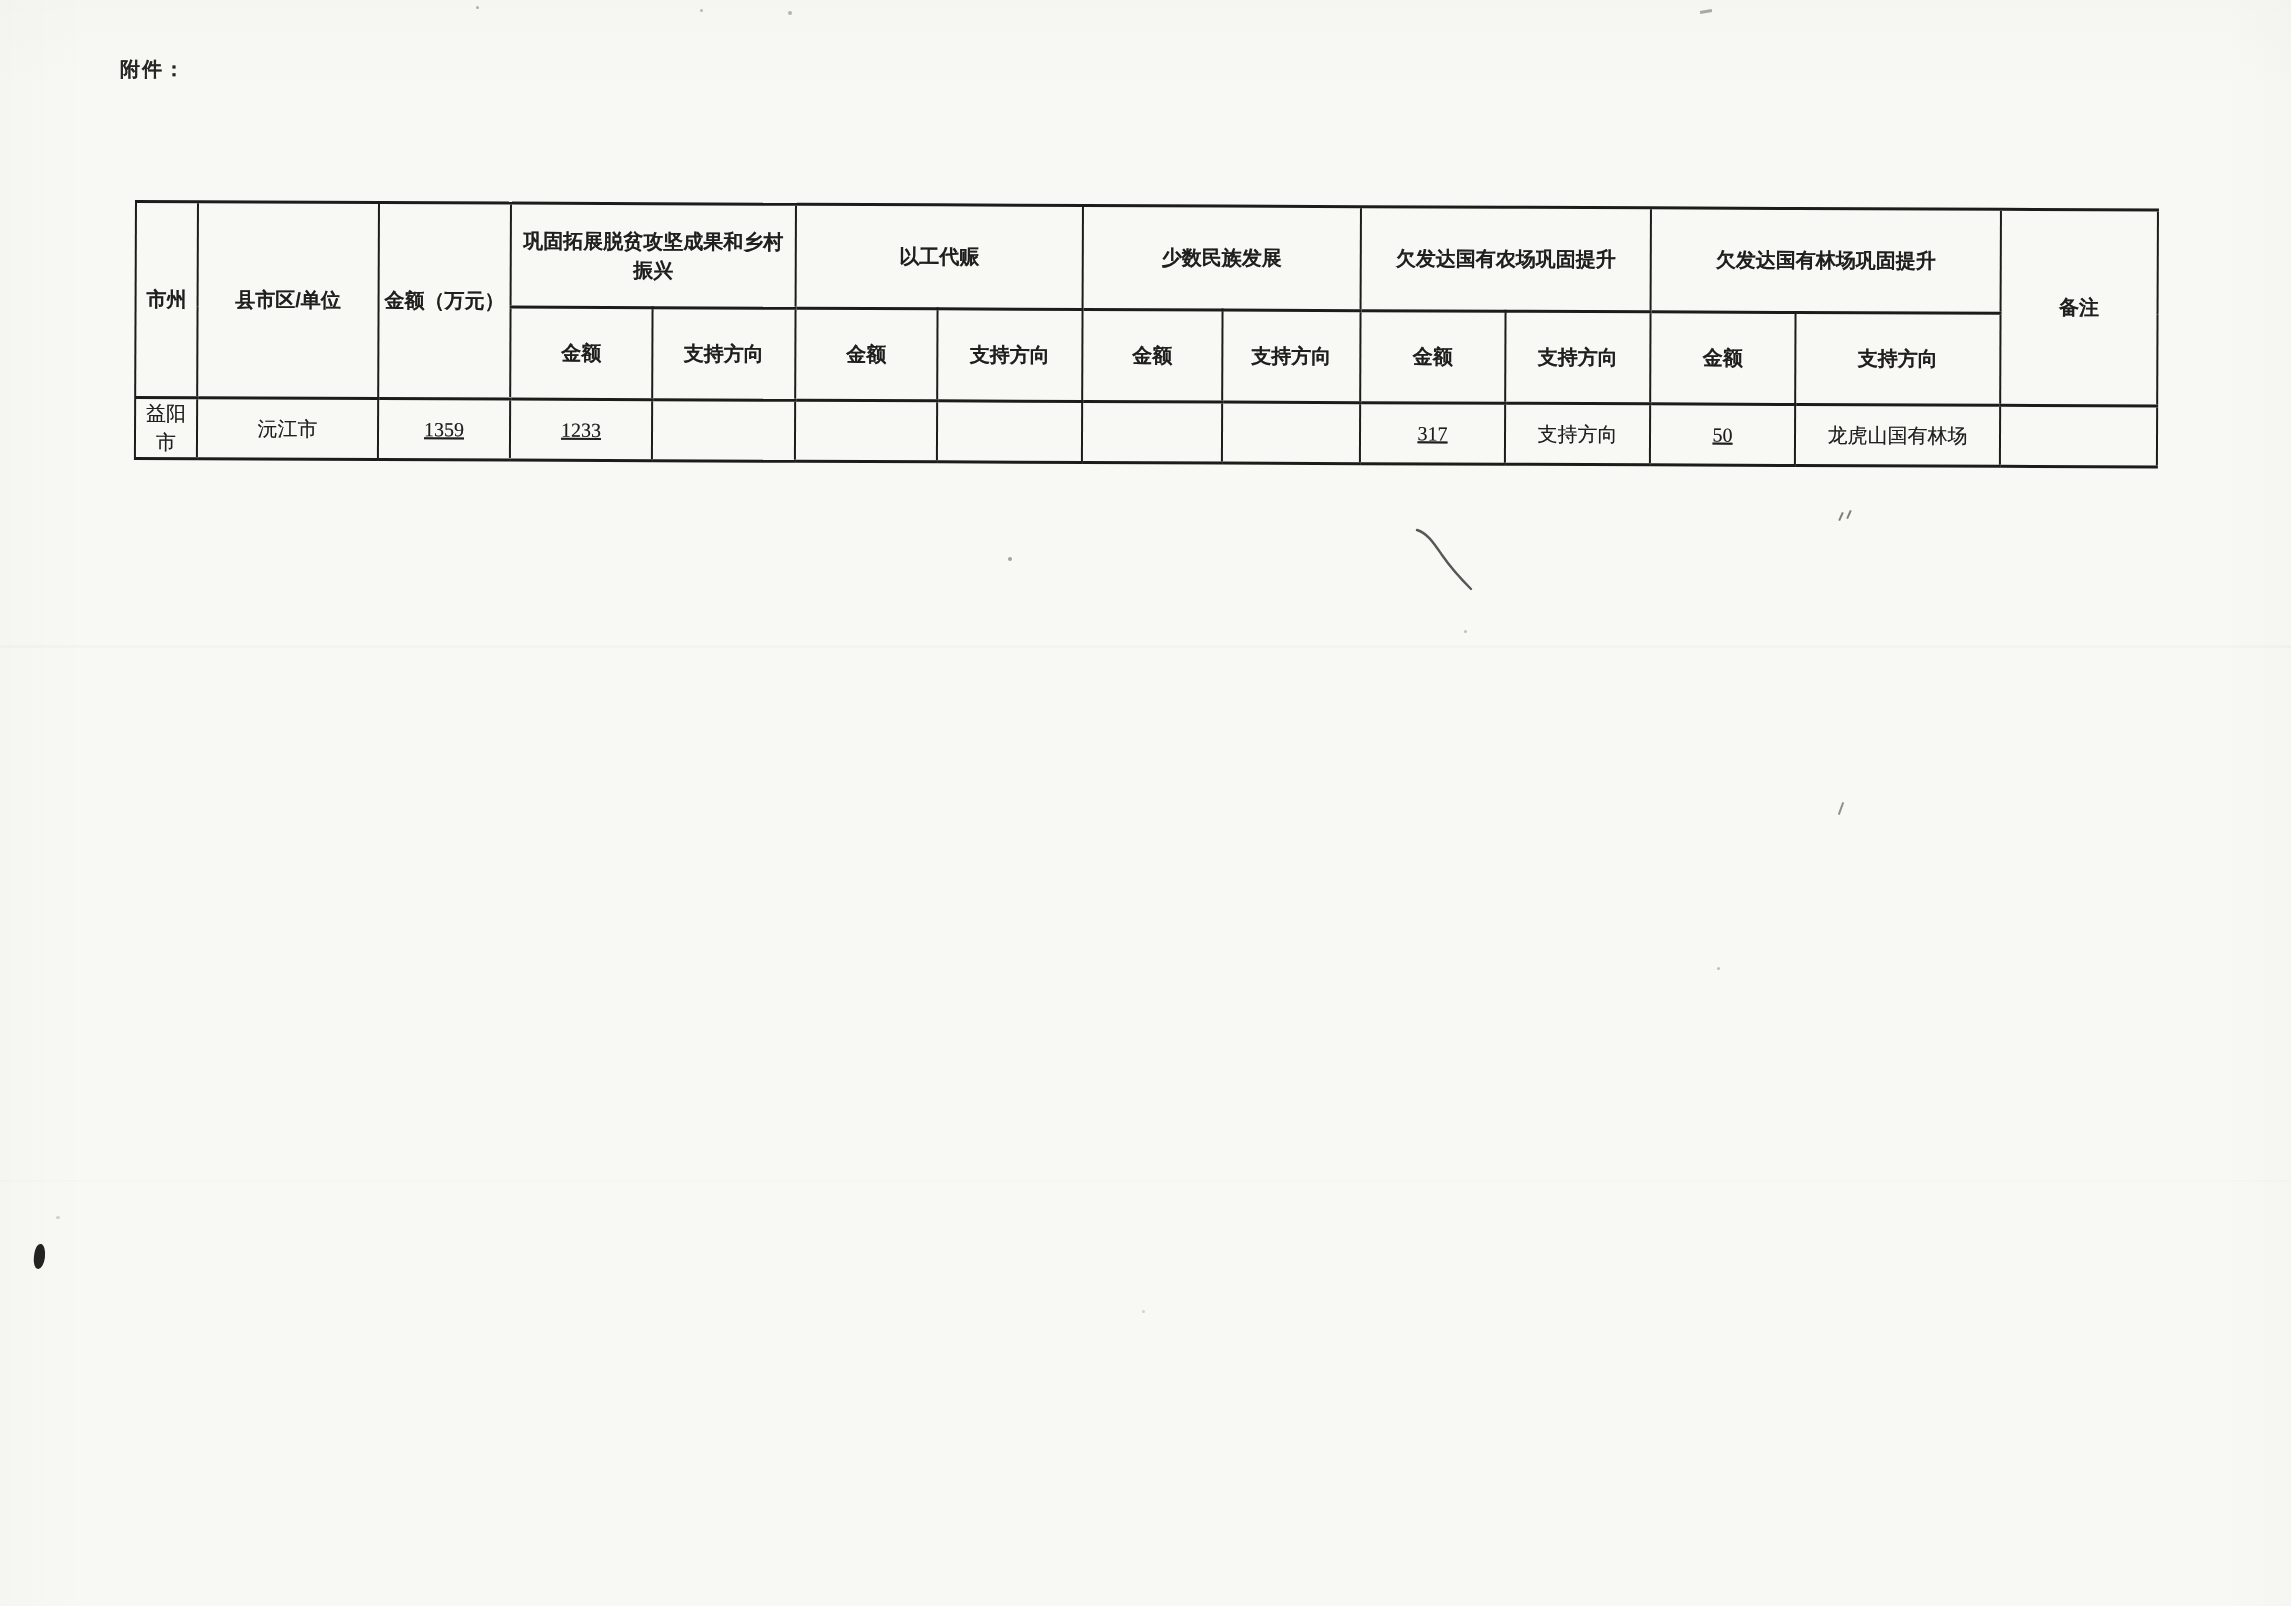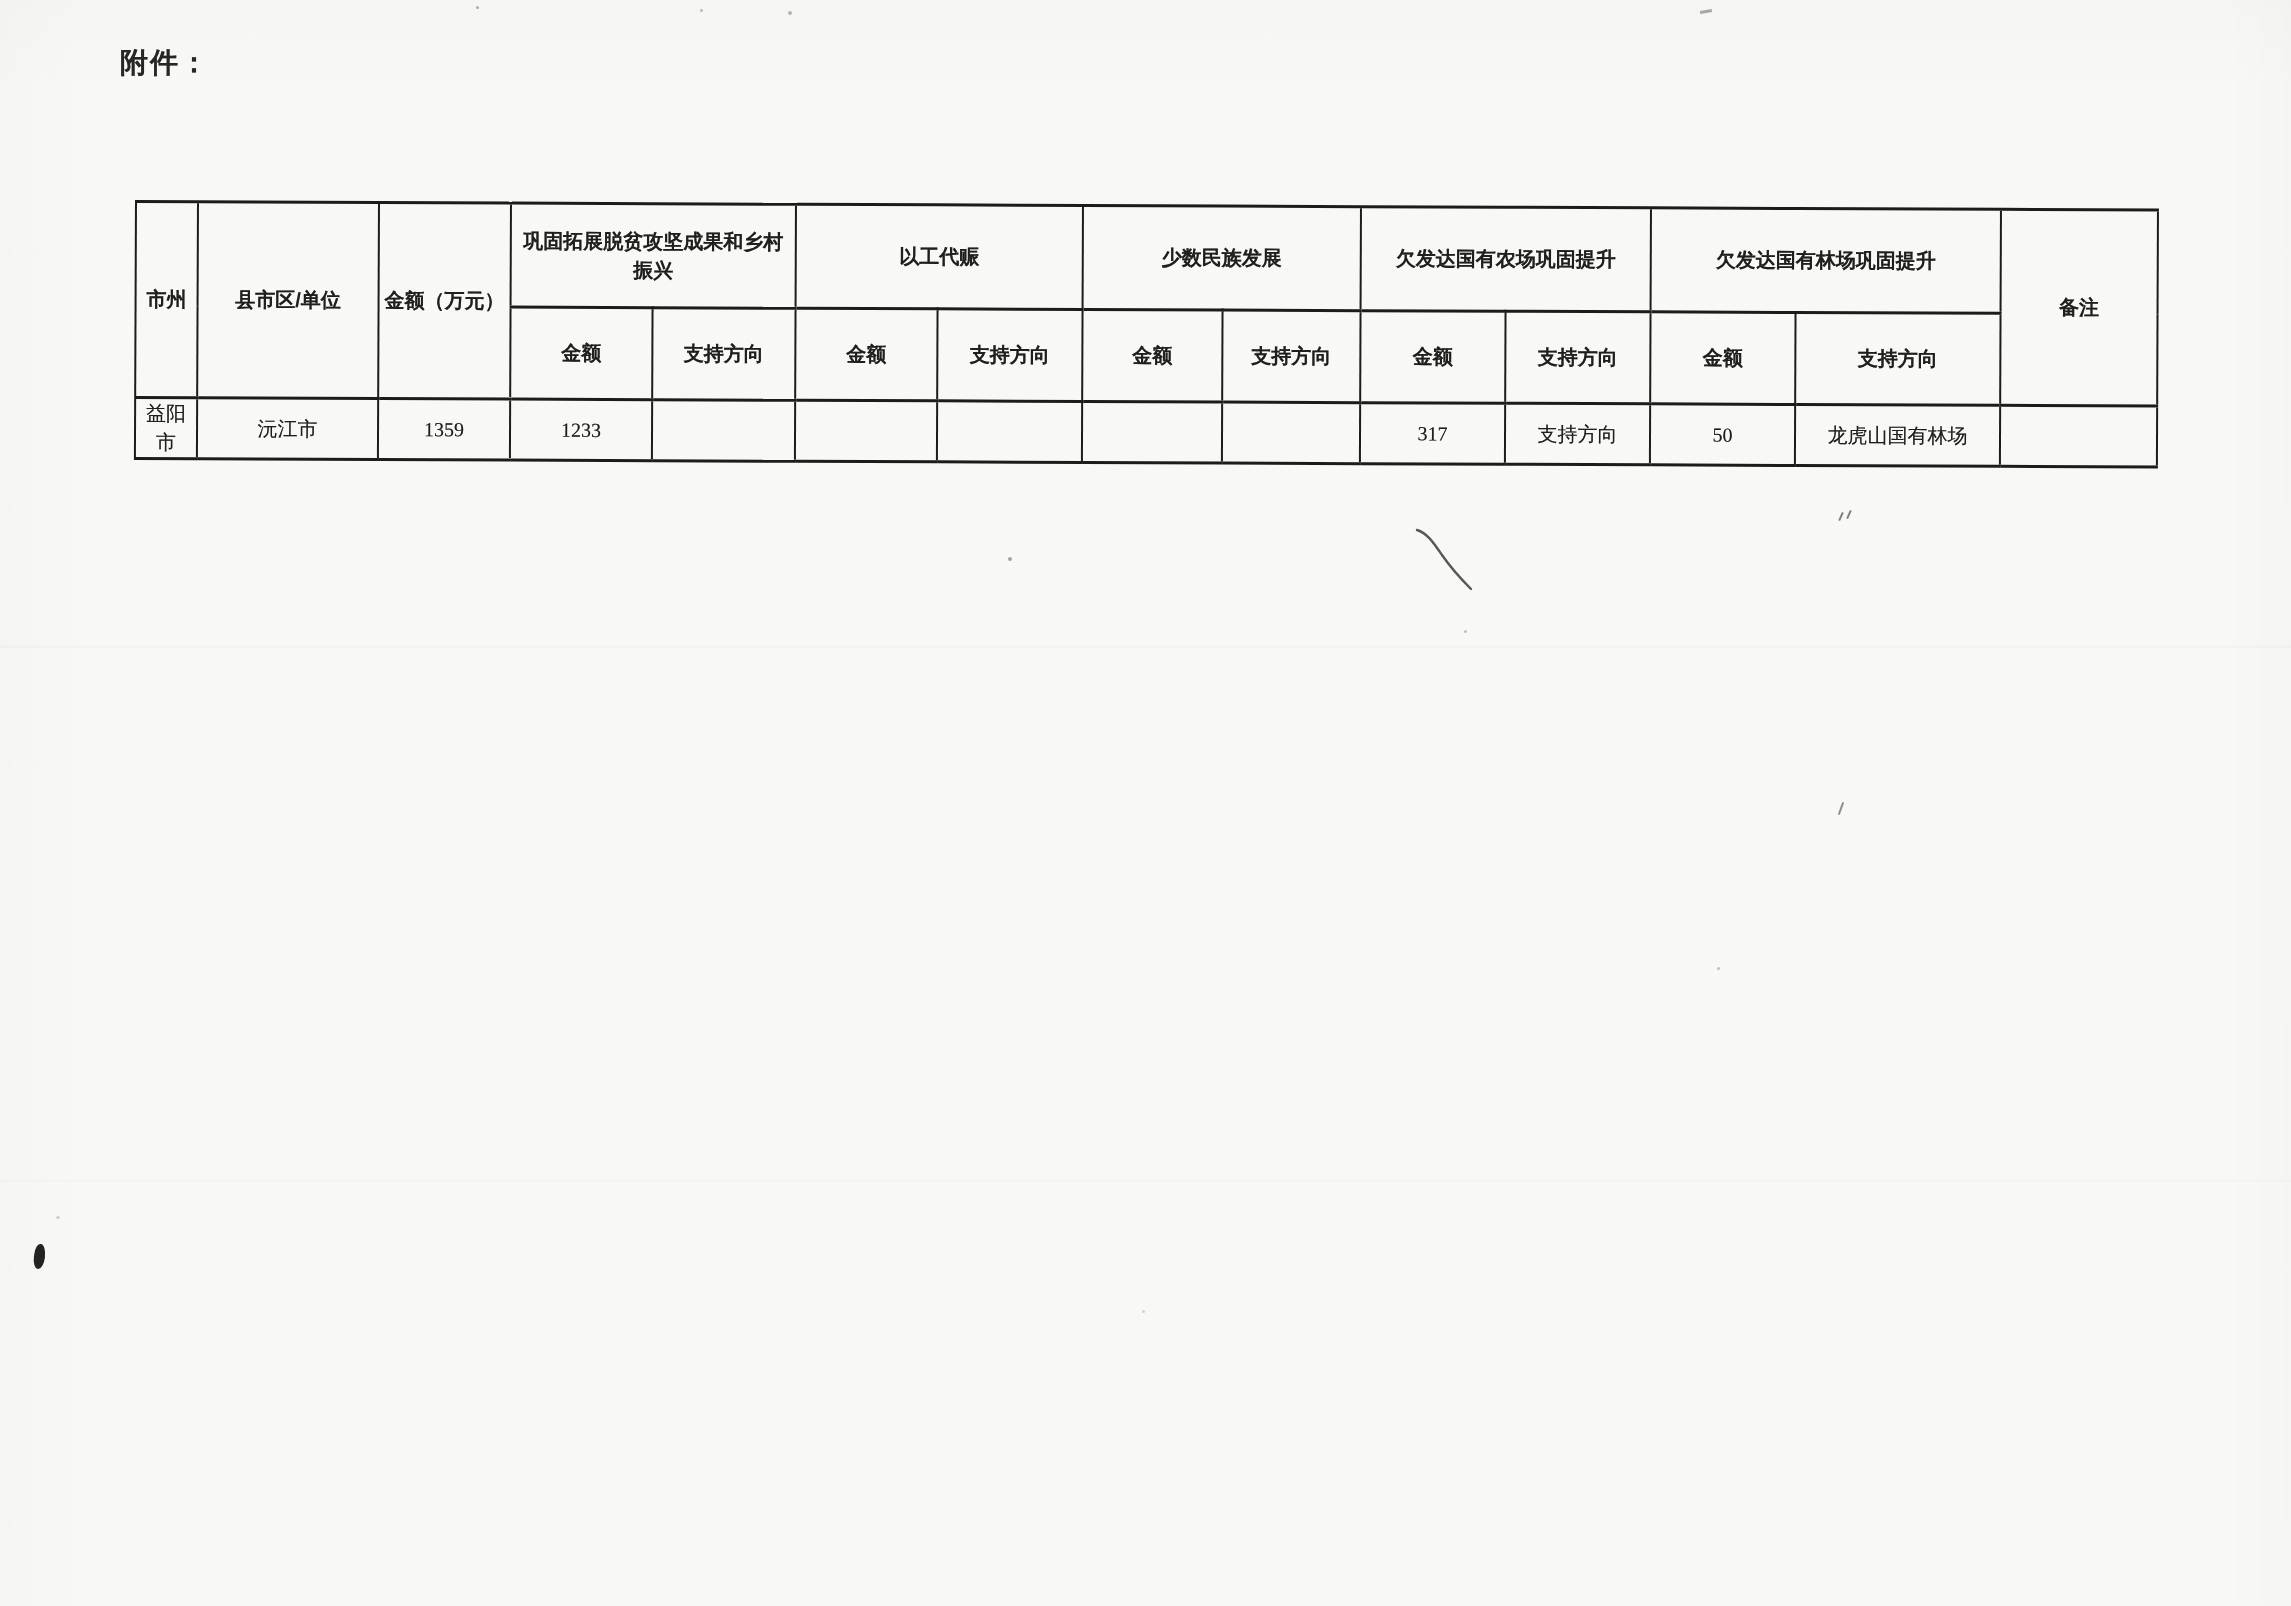--- a/index.html
+++ b/index.html
@@ -11,22 +11,22 @@
     font-family: "Liberation Sans", "DejaVu Sans", sans-serif;
   }
   .page {
     position: absolute; inset: 0;
     background:
       linear-gradient(180deg, rgba(0,0,0,0.012) 0%, rgba(0,0,0,0) 6%),
       linear-gradient(90deg, rgba(0,0,0,0.010) 0%, rgba(0,0,0,0) 4%, rgba(0,0,0,0) 97%, rgba(0,0,0,0.012) 100%),
       #f8f8f5;
   }
   .attachment {
-    position: absolute; left: 120px; top: 44px;
-    font-size: 28px; font-weight: bold; color: #262624;
+    position: absolute; left: 120px; top: 56px;
+    font-size: 20px; font-weight: bold; color: #262624;
     letter-spacing: 2px;
     text-shadow: 0 0 0.6px rgba(40,40,40,0.55);
   }
   .doc-title {
     position: absolute; left: 0; top: 146px; width: 2100px;
     text-align: center;
     font-size: 33px; font-weight: bold; color: #1b1b19;
     letter-spacing: 1px;
     text-shadow: 0 0 0.8px rgba(25,25,25,0.7);
   }
@@ -53,20 +53,21 @@
     overflow: hidden;
     text-shadow: 0 0 0.6px rgba(35,35,35,0.5);
   }
   table.alloc th { font-weight: bold; }
   tr.row-h1 { height: 104px; }
   tr.row-h2 { height: 92px; }
   tr.row-data { height: 48px; }
   td.num {
     font-family: "Liberation Serif", "DejaVu Serif", serif;
     font-size: 22px;
+    text-decoration: underline;
   }
   th.city-h, td.city-c { padding: 0; }
   td.city-c { font-weight: normal; font-size: 19px; }
   td.plain { font-weight: normal; margin-left: 32px; }
   
   .speck {
     position: absolute; border-radius: 50%;
     background: #3c3c3a;
   }
   .tickbar { position: absolute; background: #4a4a48; }

